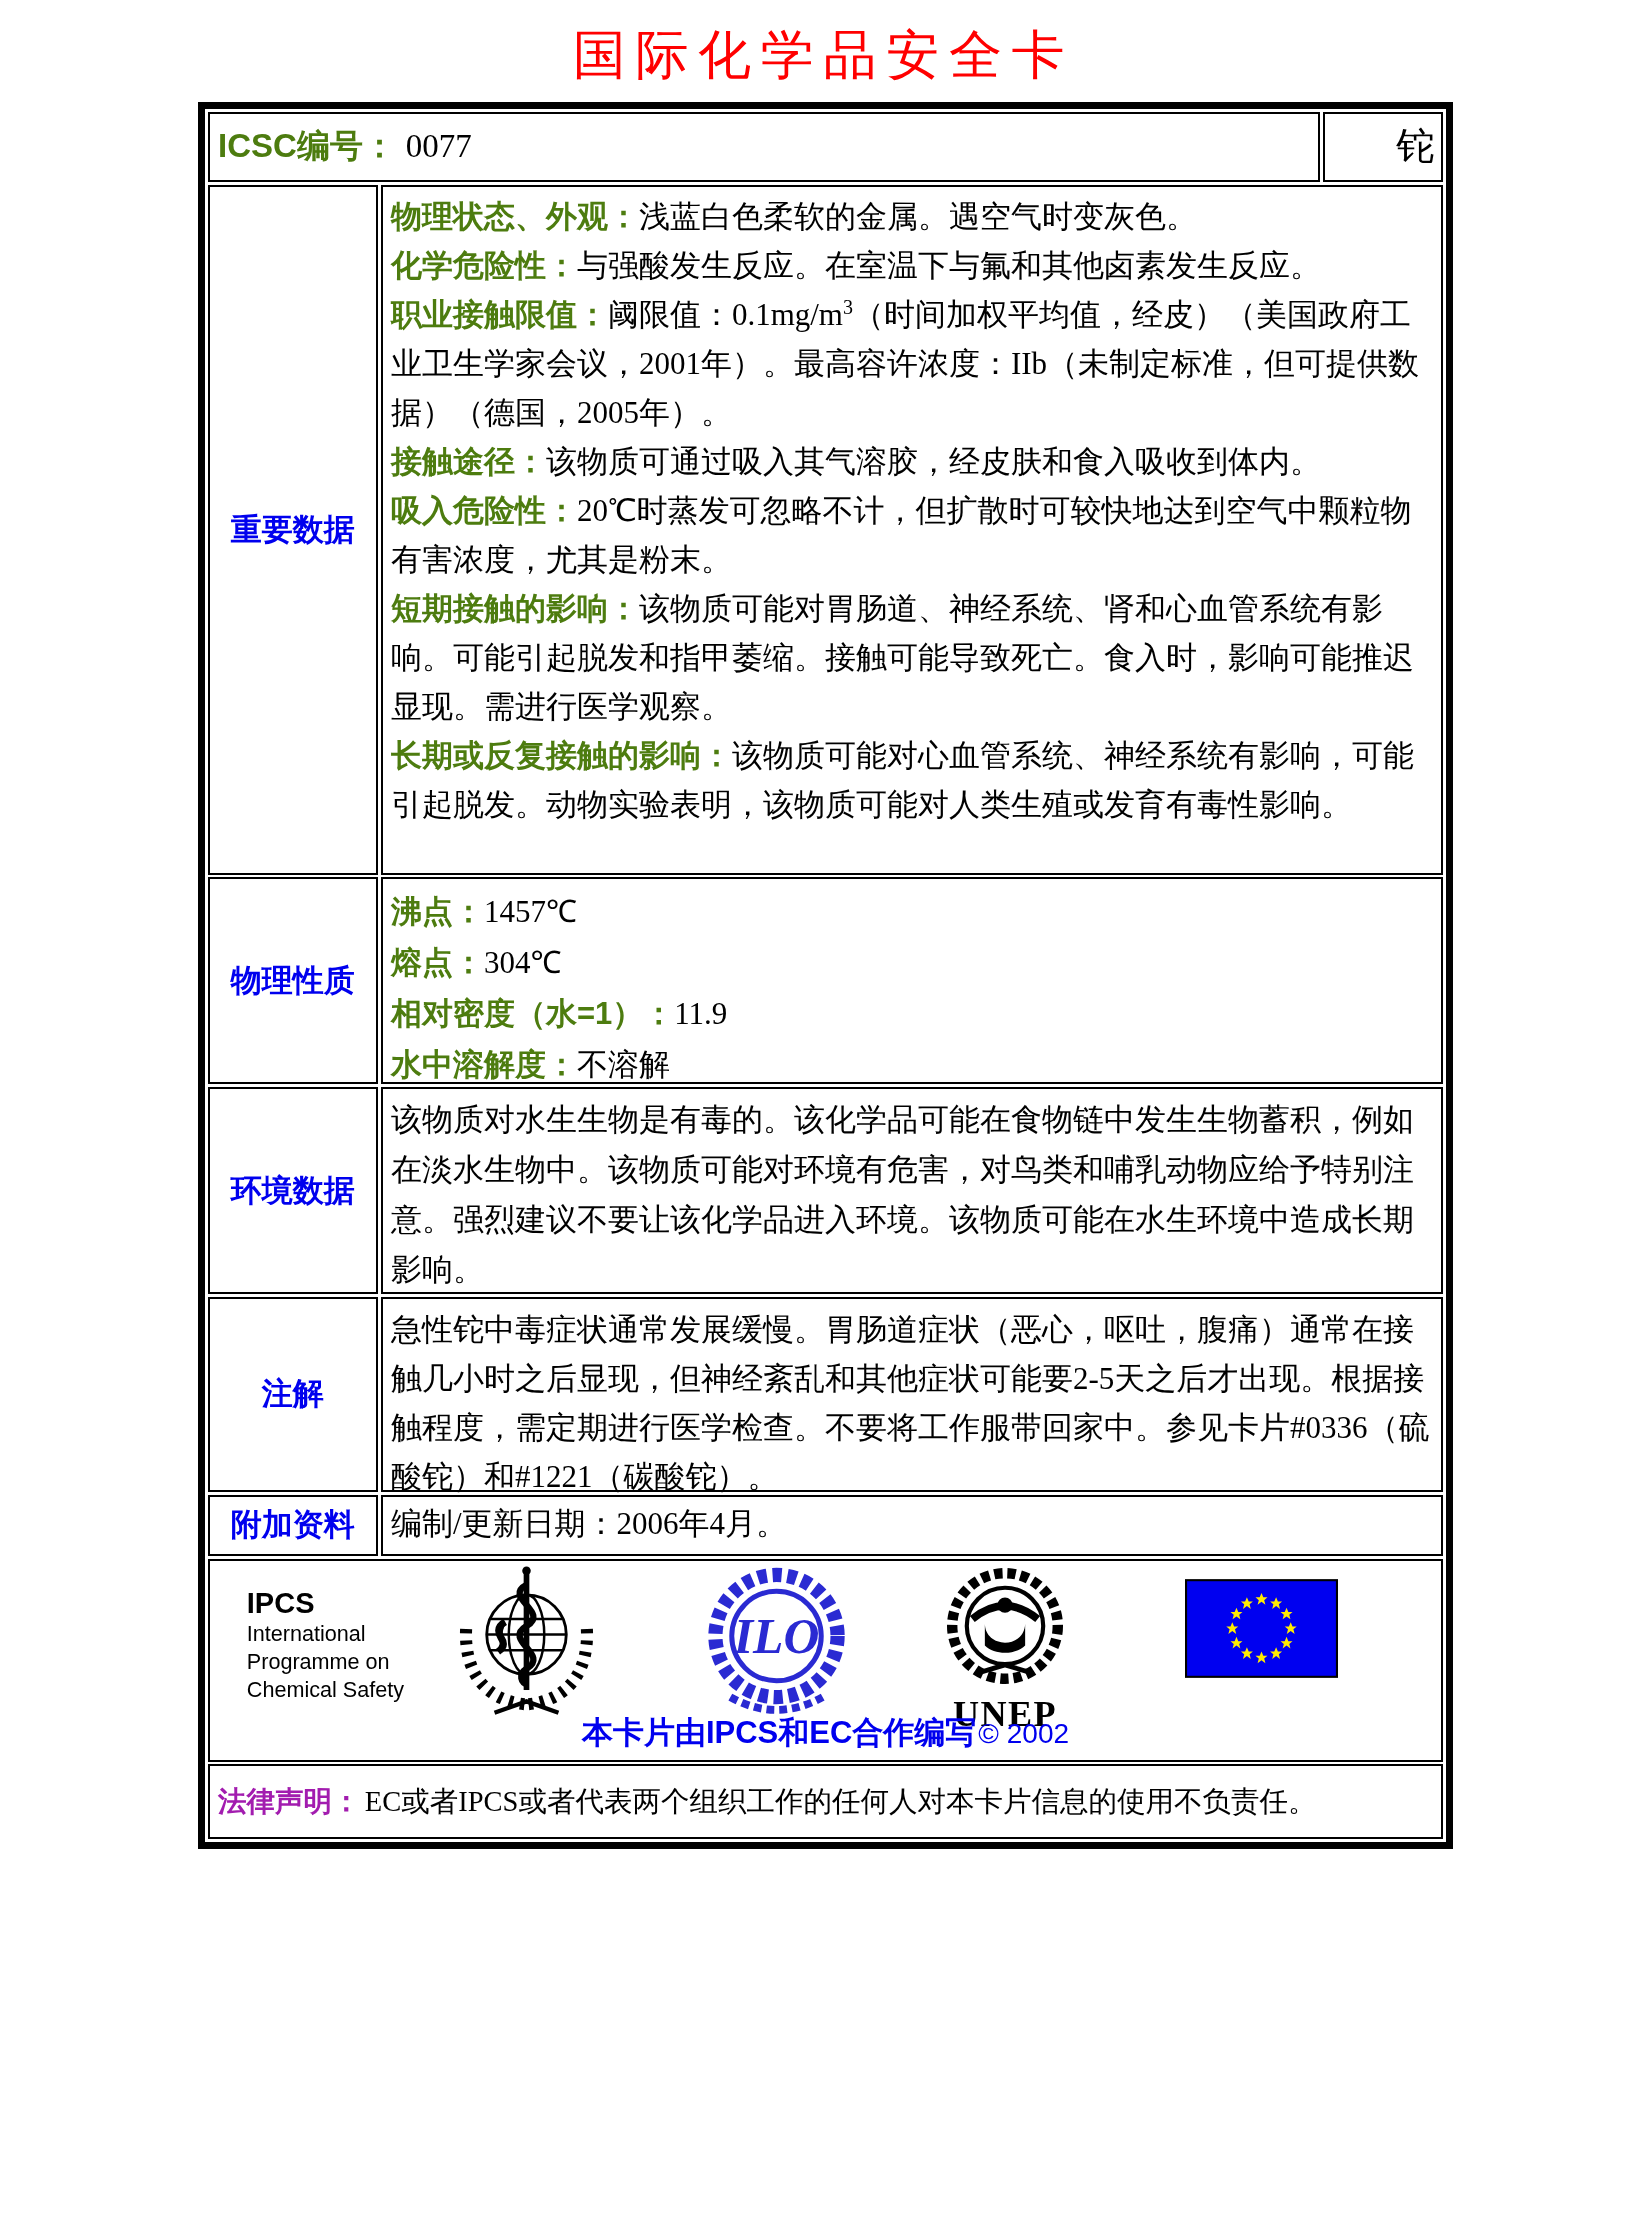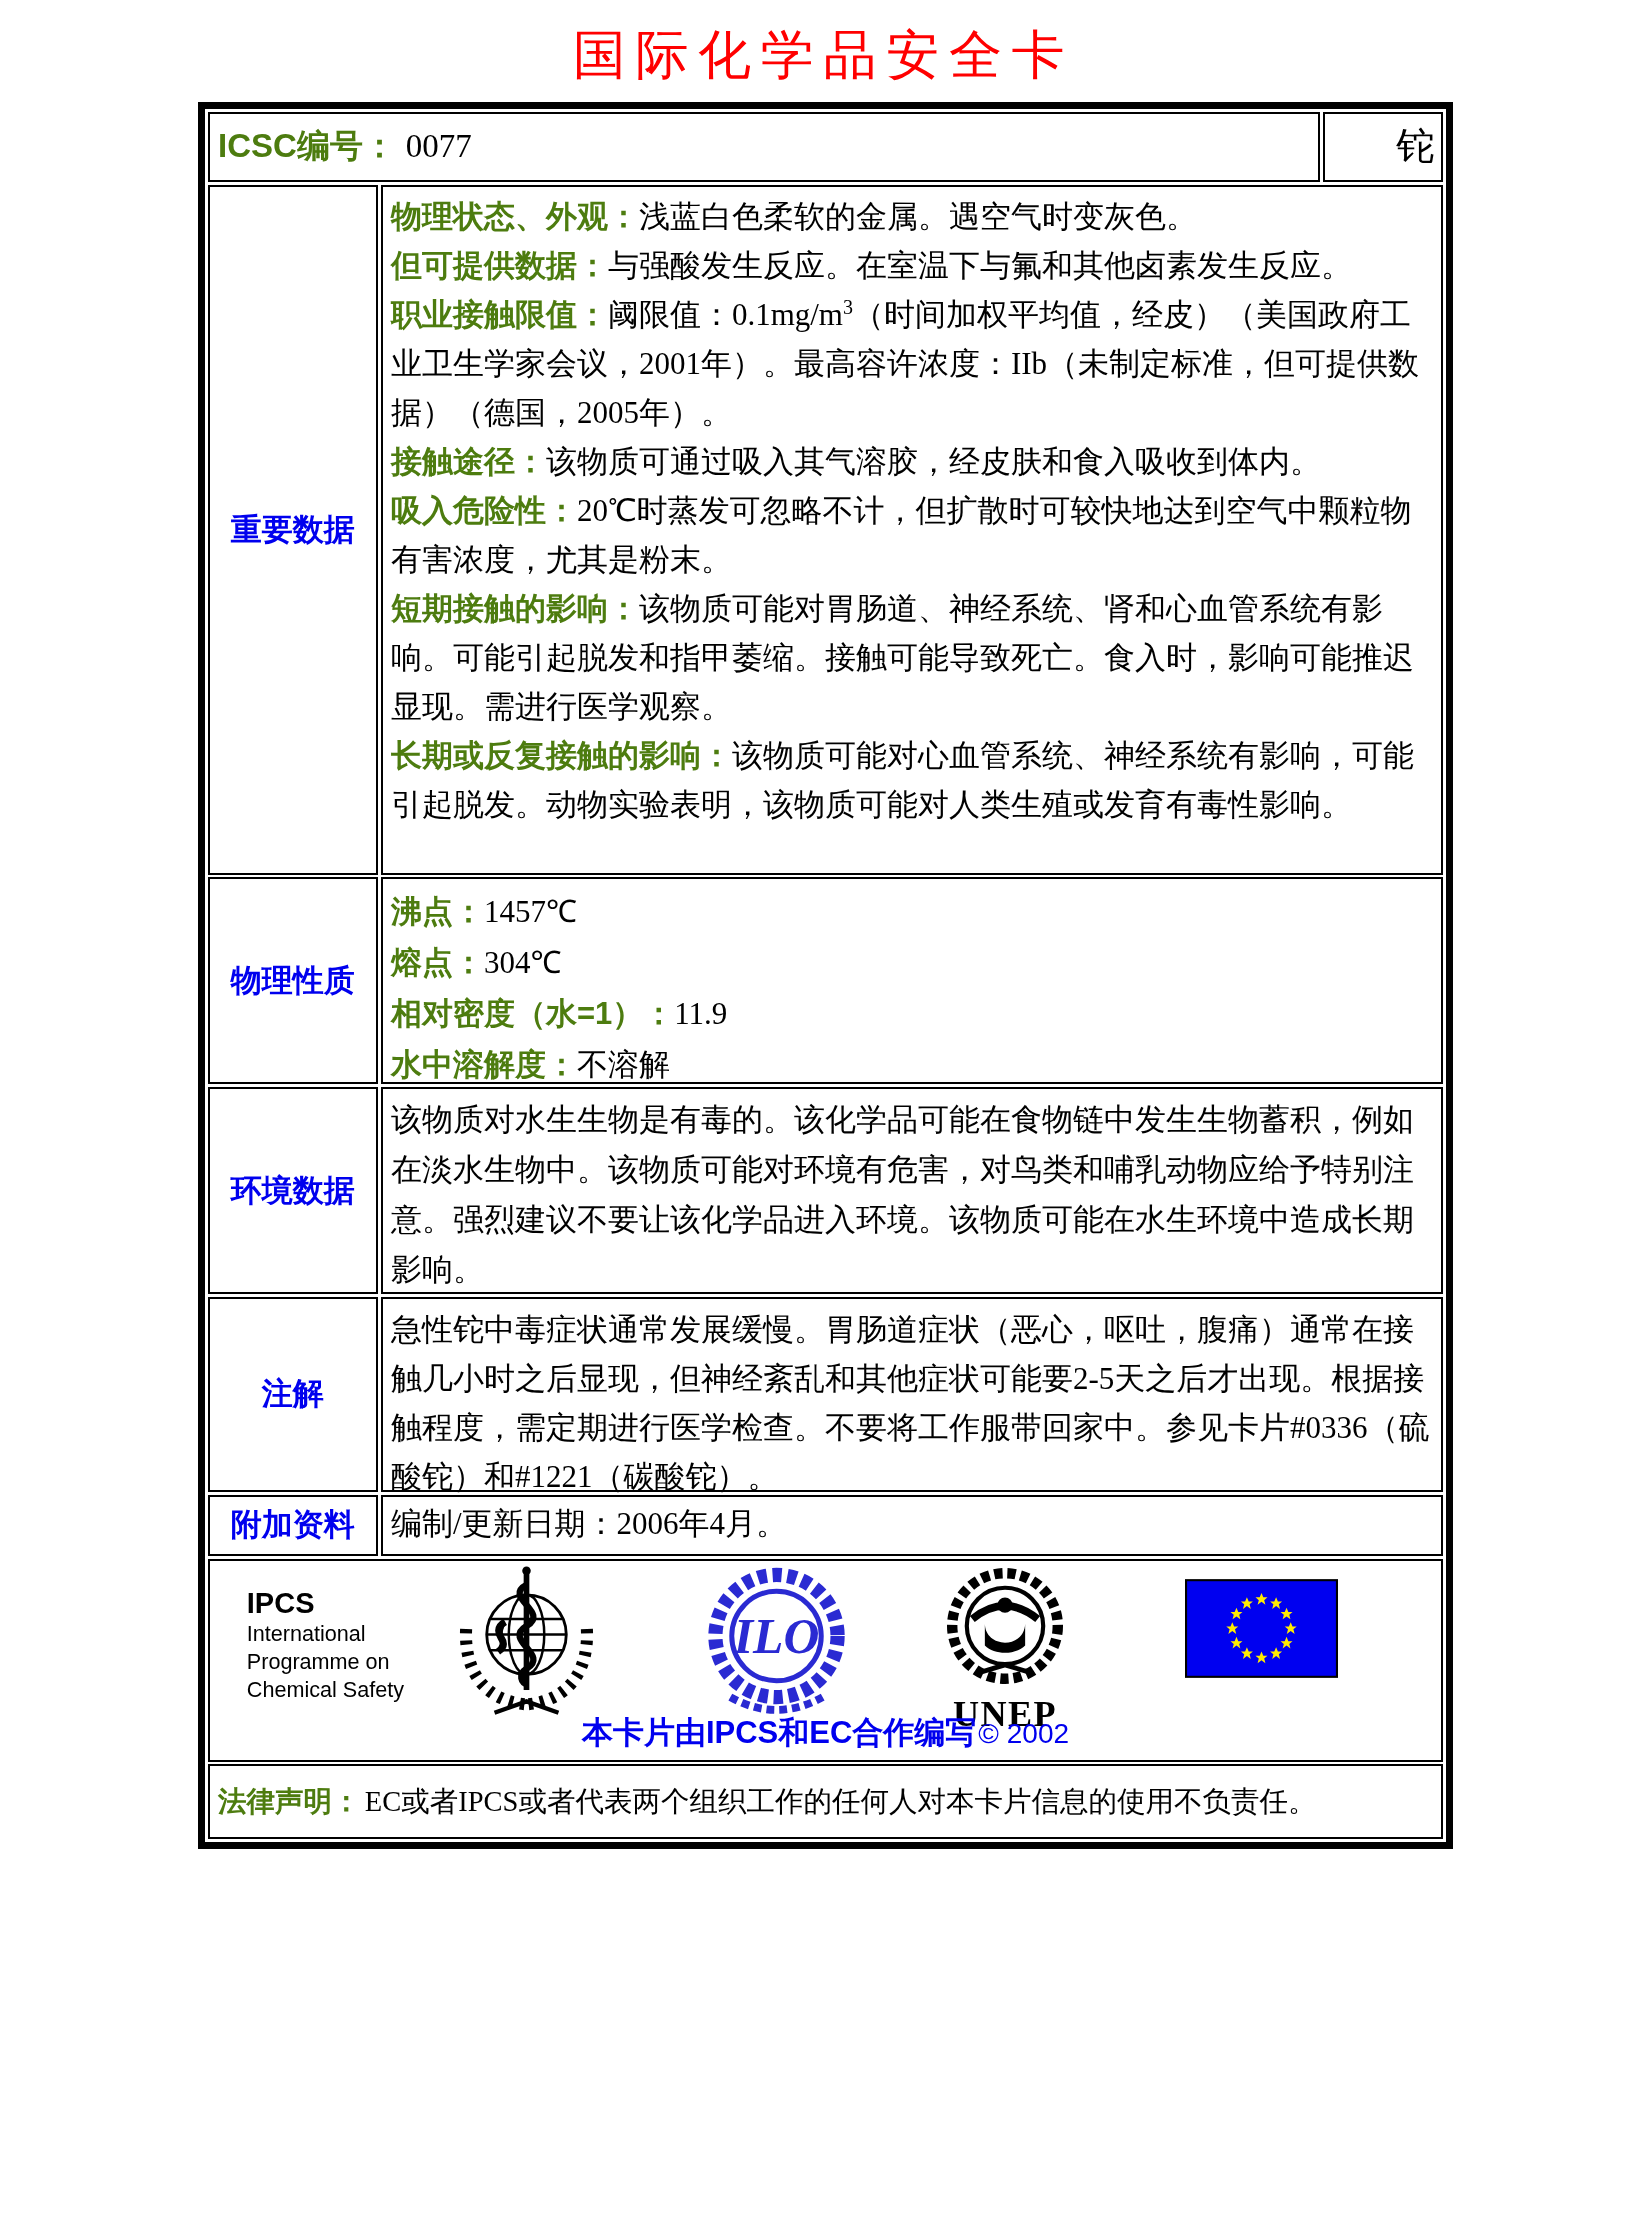--- a/index.html
+++ b/index.html
@@ -46,21 +46,21 @@
   .ilo-pos{left:495px;top:4px;font-style:italic;}
   .unep-pos{left:729px;top:1.4px;}
   .eu-pos{left:975px;top:18px;}
   .caption-line{
     position:absolute;left:0;bottom:5.6px;width:100%;text-align:center;
   }
   .caption-main{color:#0000ee;font-family:"Liberation Sans",sans-serif;font-weight:bold;font-size:31px;}
   .caption-copy{color:#0000ee;font-family:"Liberation Sans",sans-serif;font-size:28px;margin-left:2px;}
   
   .legal-cell{flex:1 1 auto;display:flex;align-items:center;padding-left:8.3px;font-size:28.5px;}
-  .legal-lbl{font-family:"Liberation Sans",sans-serif;font-weight:bold;color:#4d7c0f;margin-right:4.2px;}
+  .legal-lbl{font-family:"Liberation Sans",sans-serif;font-weight:bold;color:#a21caf;margin-right:4.2px;}
 </style>
 </head>
 <body>
 
 <div class="page-title">国际化学品安全卡</div>
 
 <div class="card">
 
   <div class="row" style="height:70px">
     <div class="cell hdr-main">
@@ -74,21 +74,21 @@
 
   <div class="row" style="height:690px">
     <div class="cell label-cell">
       <span>重要数据</span>
     </div>
     <div class="cell content-cell">
       <div class="para">
         <span class="lbl">物理状态、外观：</span><span>浅蓝白色柔软的金属。遇空气时变灰色。</span>
       </div>
       <div class="para">
-        <span class="lbl">但可提供数据：</span><span>与强酸发生反应。在室温下与氟和其他卤素发生反应。</span>
+        <span class="lbl">化学危险性：</span><span>与强酸发生反应。在室温下与氟和其他卤素发生反应。</span>
       </div>
       <div class="para">
         <span class="lbl">职业接触限值：</span><span>阈限值：0.1mg/m</span><sup class="sp">3</sup><span>（时间加权平均值，经皮）（美国政府工业卫生学家会议，2001年）。最高容许浓度：IIb（未制定标准，但可提供数据）（德国，2005年）。</span>
       </div>
       <div class="para">
         <span class="lbl">接触途径：</span><span>该物质可通过吸入其气溶胶，经皮肤和食入吸收到体内。</span>
       </div>
       <div class="para">
         <span class="lbl">吸入危险性：</span><span>20℃时蒸发可忽略不计，但扩散时可较快地达到空气中颗粒物有害浓度，尤其是粉末。</span>
       </div>

